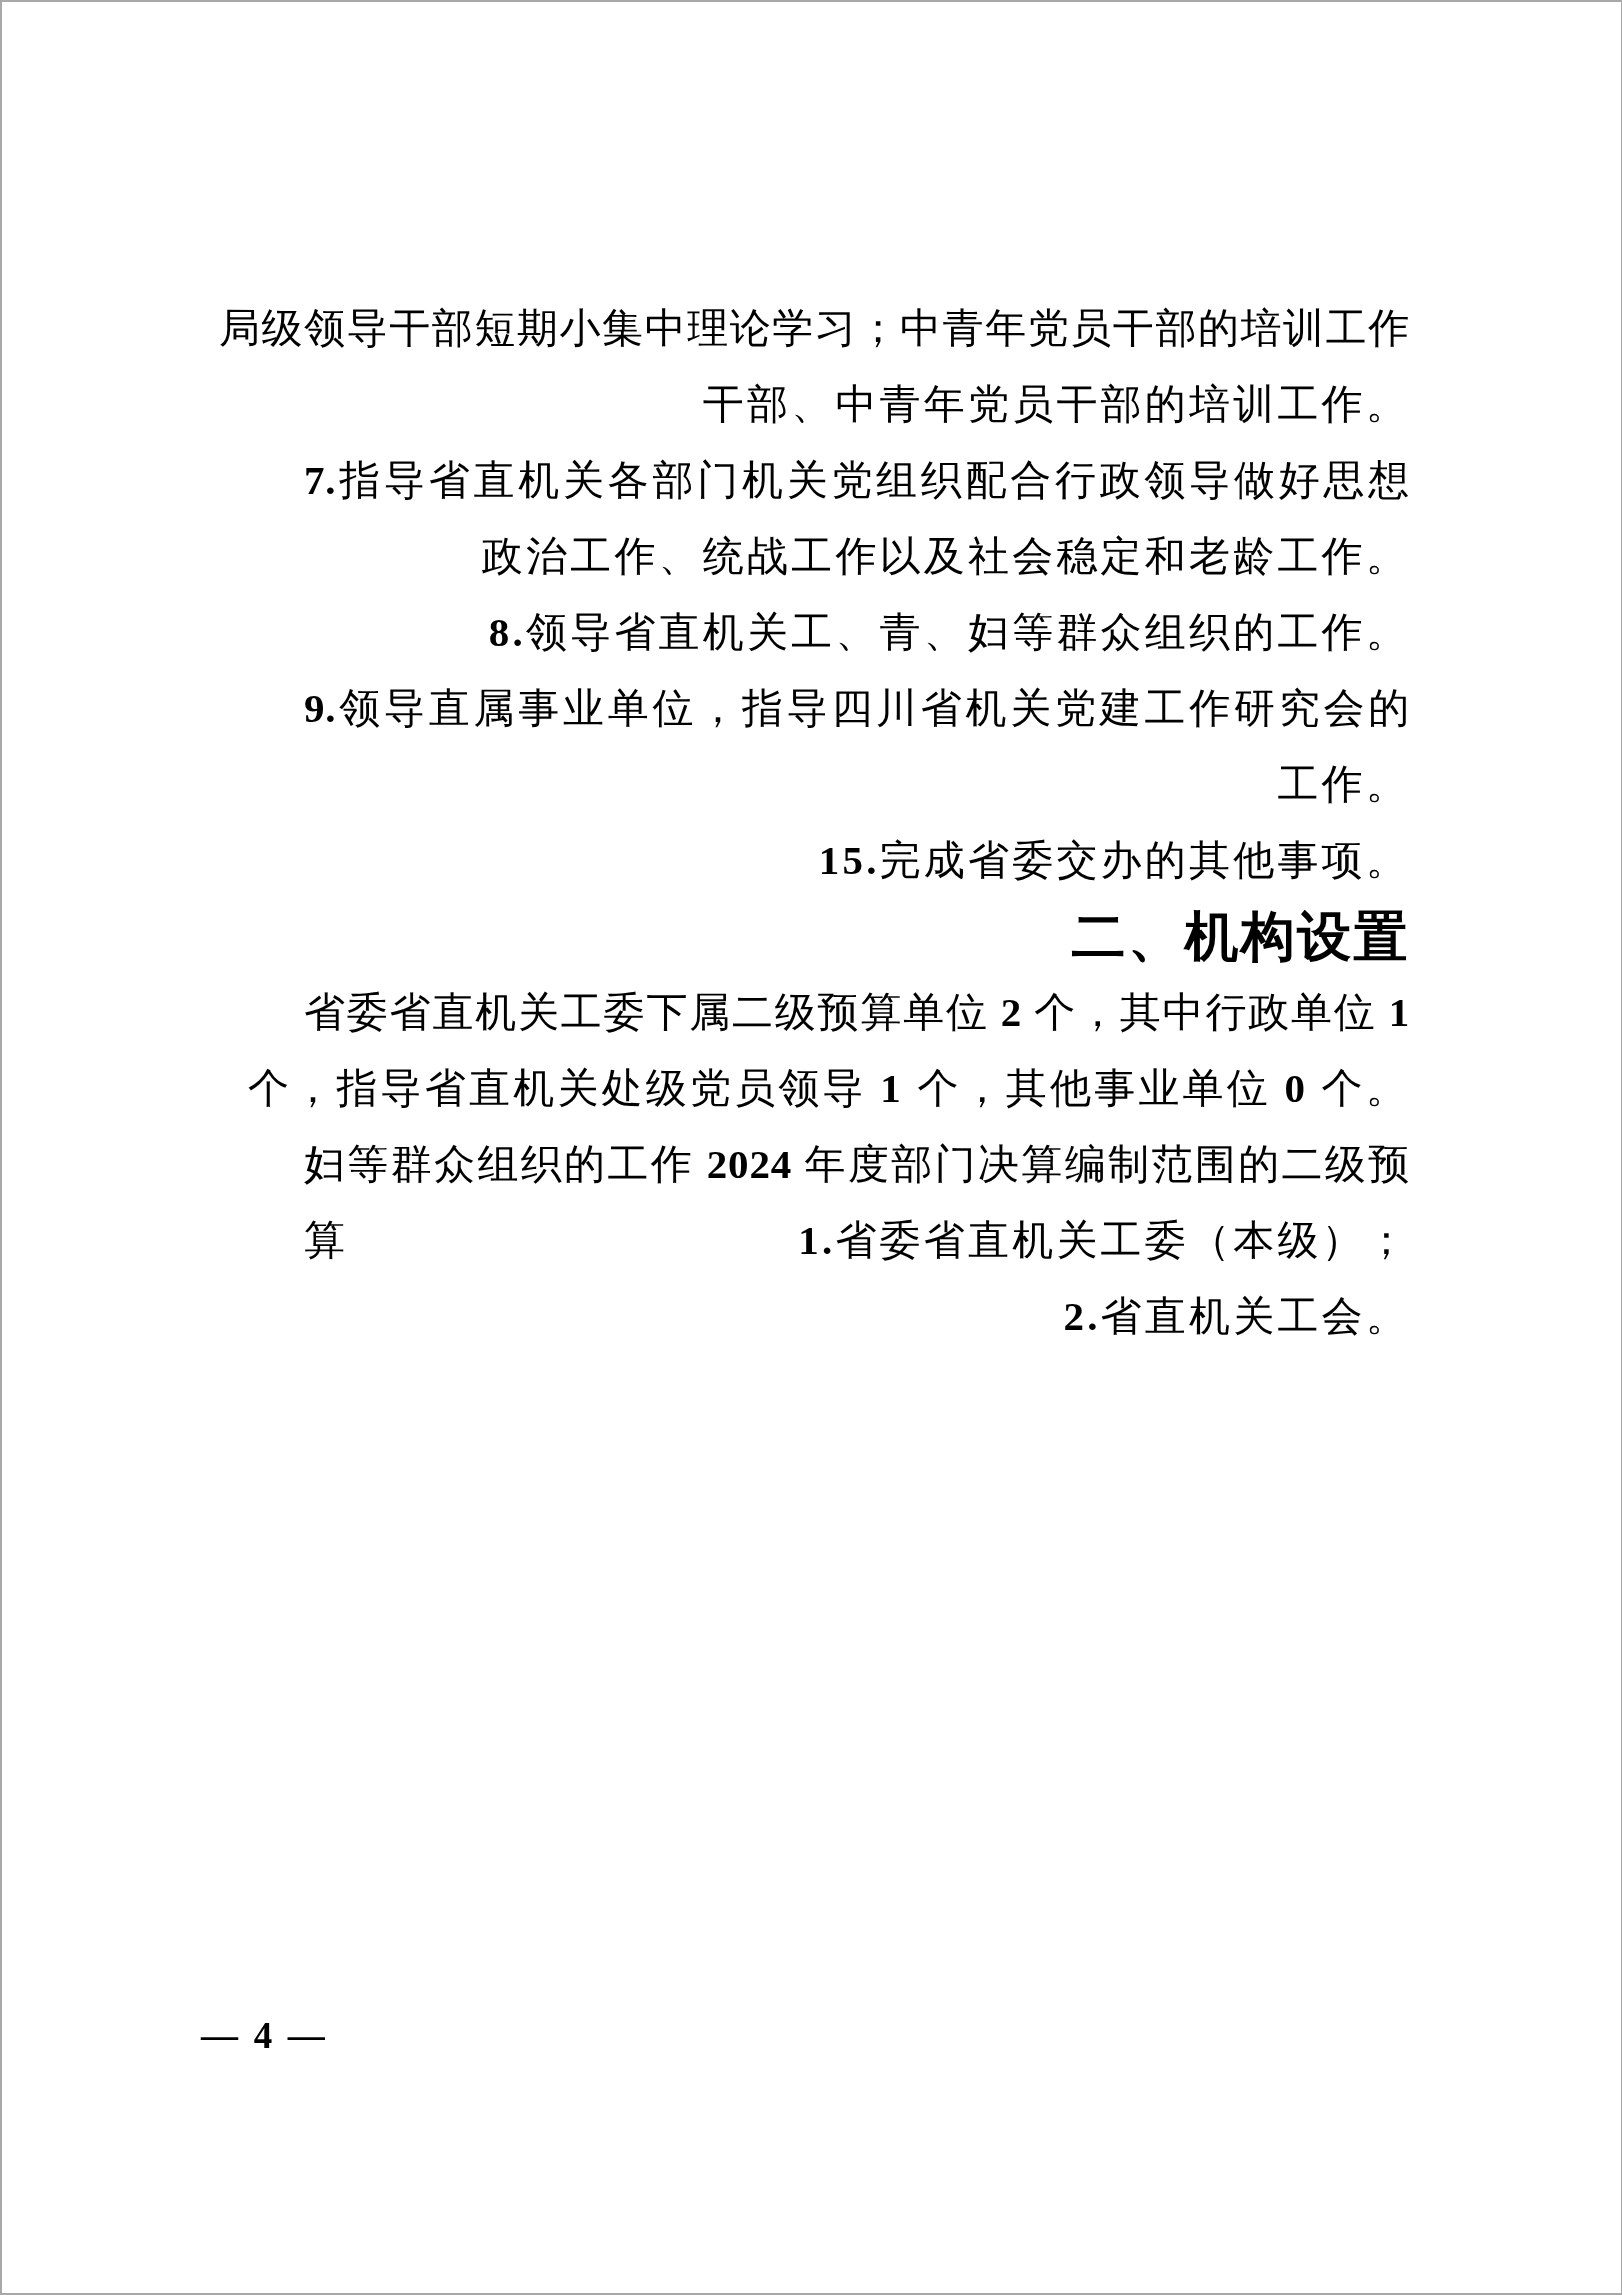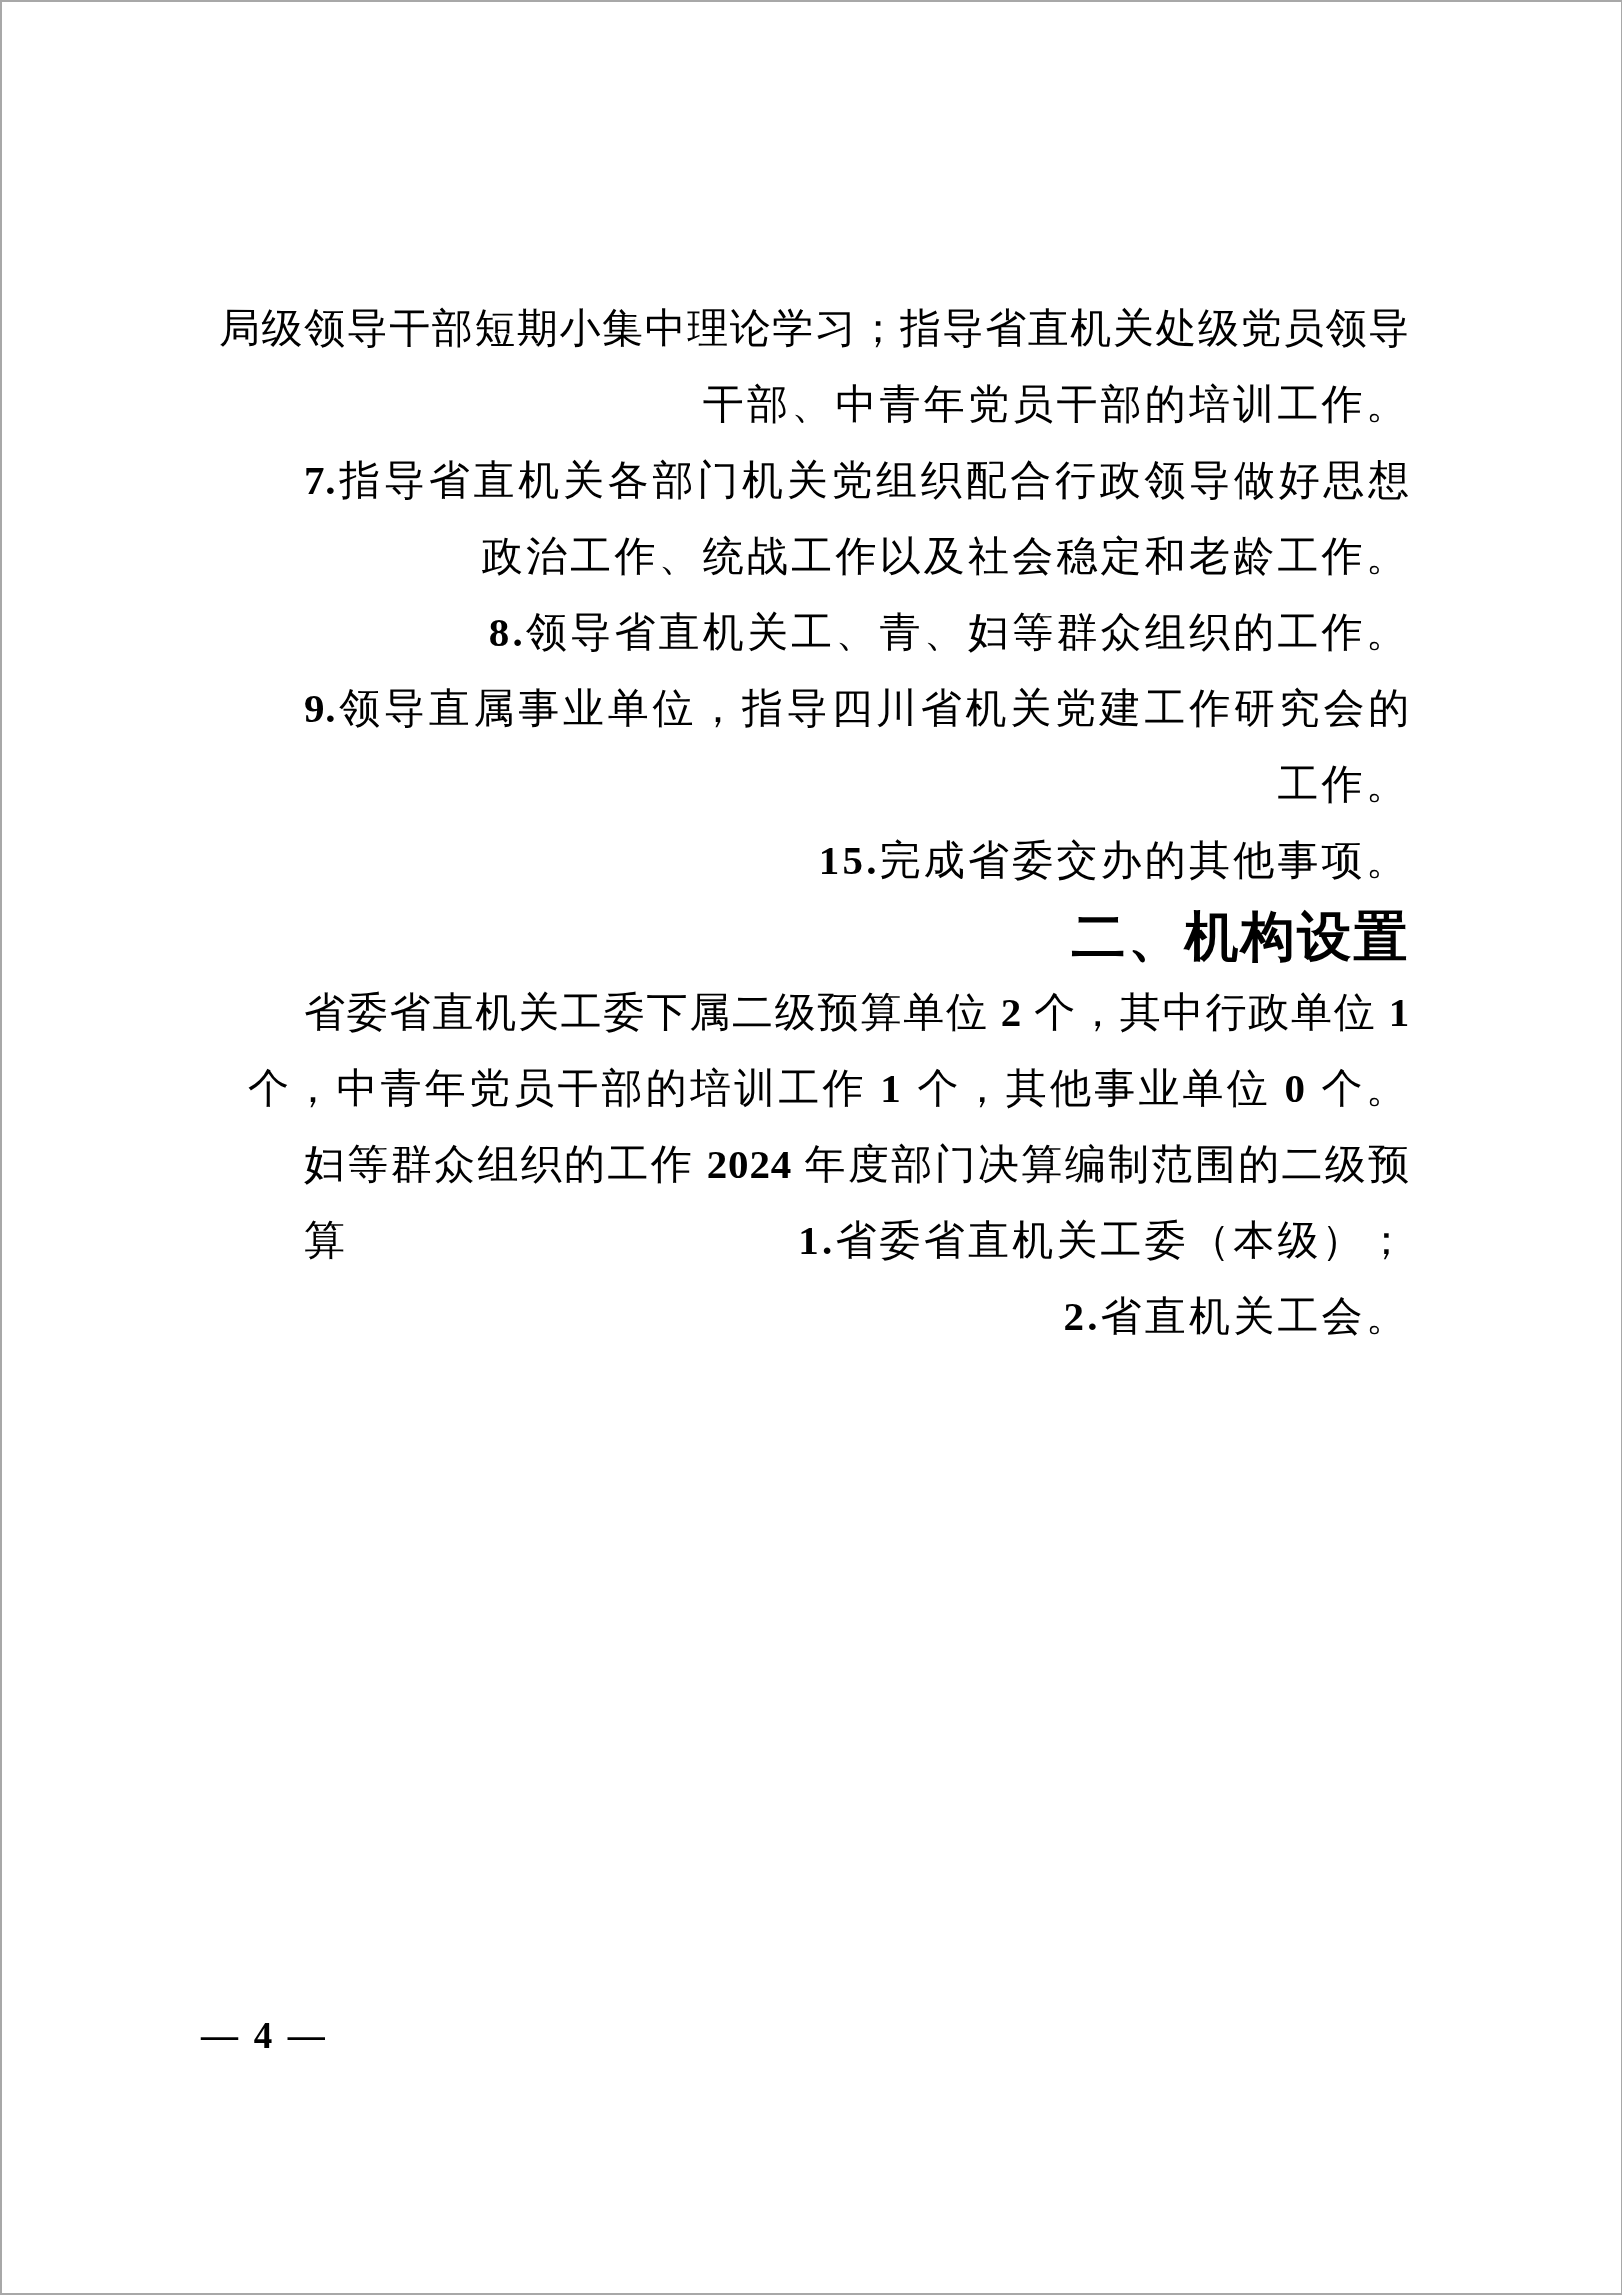--- a/index.html
+++ b/index.html
@@ -69,30 +69,30 @@
     letter-spacing: 3.2px;
     color: #000000;
   }
 </style>
 </head>
 <body>
 
 <div class="screen">
   <div class="page-frame"></div>
   <div class="text-block">
-      <div class="line justify"><span>局级领导干部短期小集中理论学习；指导省直机关处级党员领导</span></div>
+      <div class="line justify"><span>局级领导干部短期小集中理论学习；中青年党员干部的培训工作</span></div>
       <div class="line"><span>干部、中青年党员干部的培训工作。</span></div>
       <div class="line indent justify"><span class="b">7.</span><span>指导省直机关各部门机关党组织配合行政领导做好思想</span></div>
       <div class="line"><span>政治工作、统战工作以及社会稳定和老龄工作。</span></div>
       <div class="line indent"><span class="b">8.</span><span>领导省直机关工、青、妇等群众组织的工作。</span></div>
       <div class="line indent justify"><span class="b">9.</span><span>领导直属事业单位，指导四川省机关党建工作研究会的</span></div>
       <div class="line"><span>工作。</span></div>
       <div class="line indent"><span class="b">15.</span><span>完成省委交办的其他事项。</span></div>
       <div class="line indent heading"><span class="b">二、机构设置</span></div>
       <div class="line indent justify"><span>省委省直机关工委下属二级预算单位 </span><span class="b">2</span><span> 个，其中行政单位 </span><span class="b">1</span></div>
-      <div class="line"><span>个，中青年党员干部的培训工作 </span><span class="b">1</span><span> 个，其他事业单位 </span><span class="b">0</span><span> 个。</span></div>
+      <div class="line"><span>个，指导省直机关处级党员领导 </span><span class="b">1</span><span> 个，其他事业单位 </span><span class="b">0</span><span> 个。</span></div>
       <div class="line indent justify"><span>妇等群众组织的工作 </span><span class="b">2024</span><span> 年度部门决算编制范围的二级预算</span></div>
       <div class="line indent"><span class="b">1.</span><span>省委省直机关工委（本级）；</span></div>
       <div class="line indent"><span class="b">2.</span><span>省直机关工会。</span></div>
     </div>
   <div class="footer-page-number">— 4 —</div>
 </div>
 
 
 </body></html>

